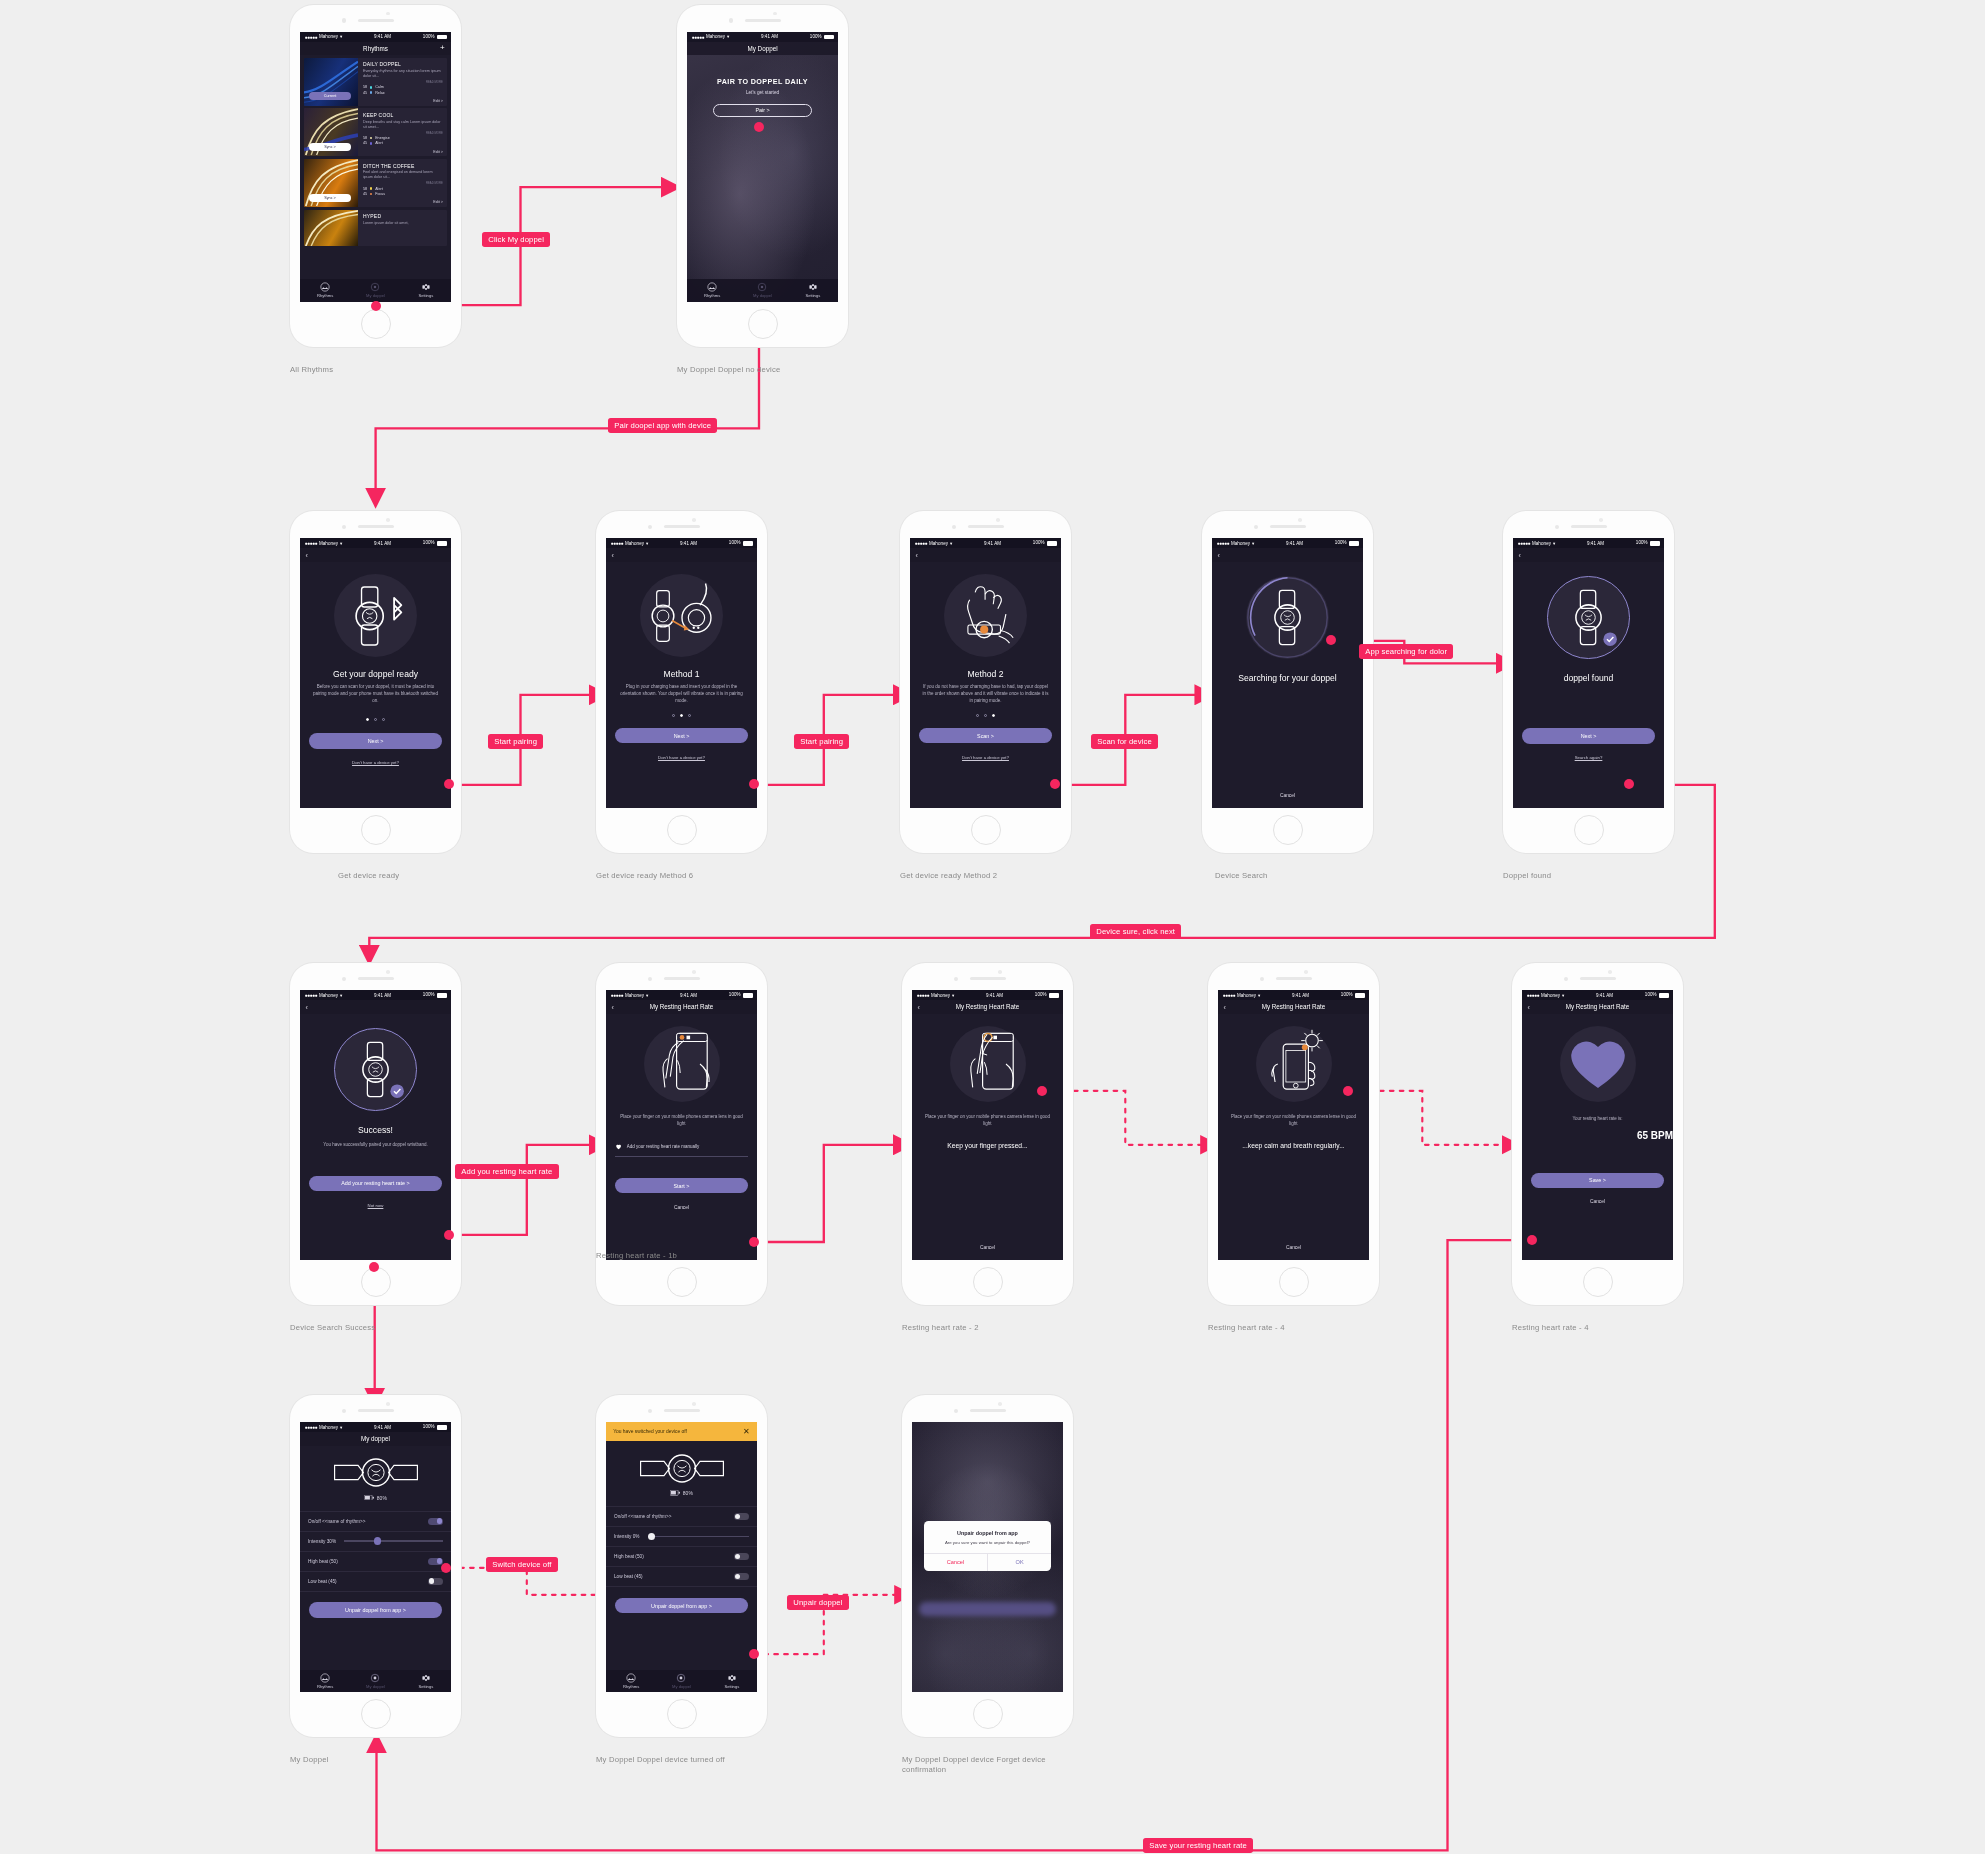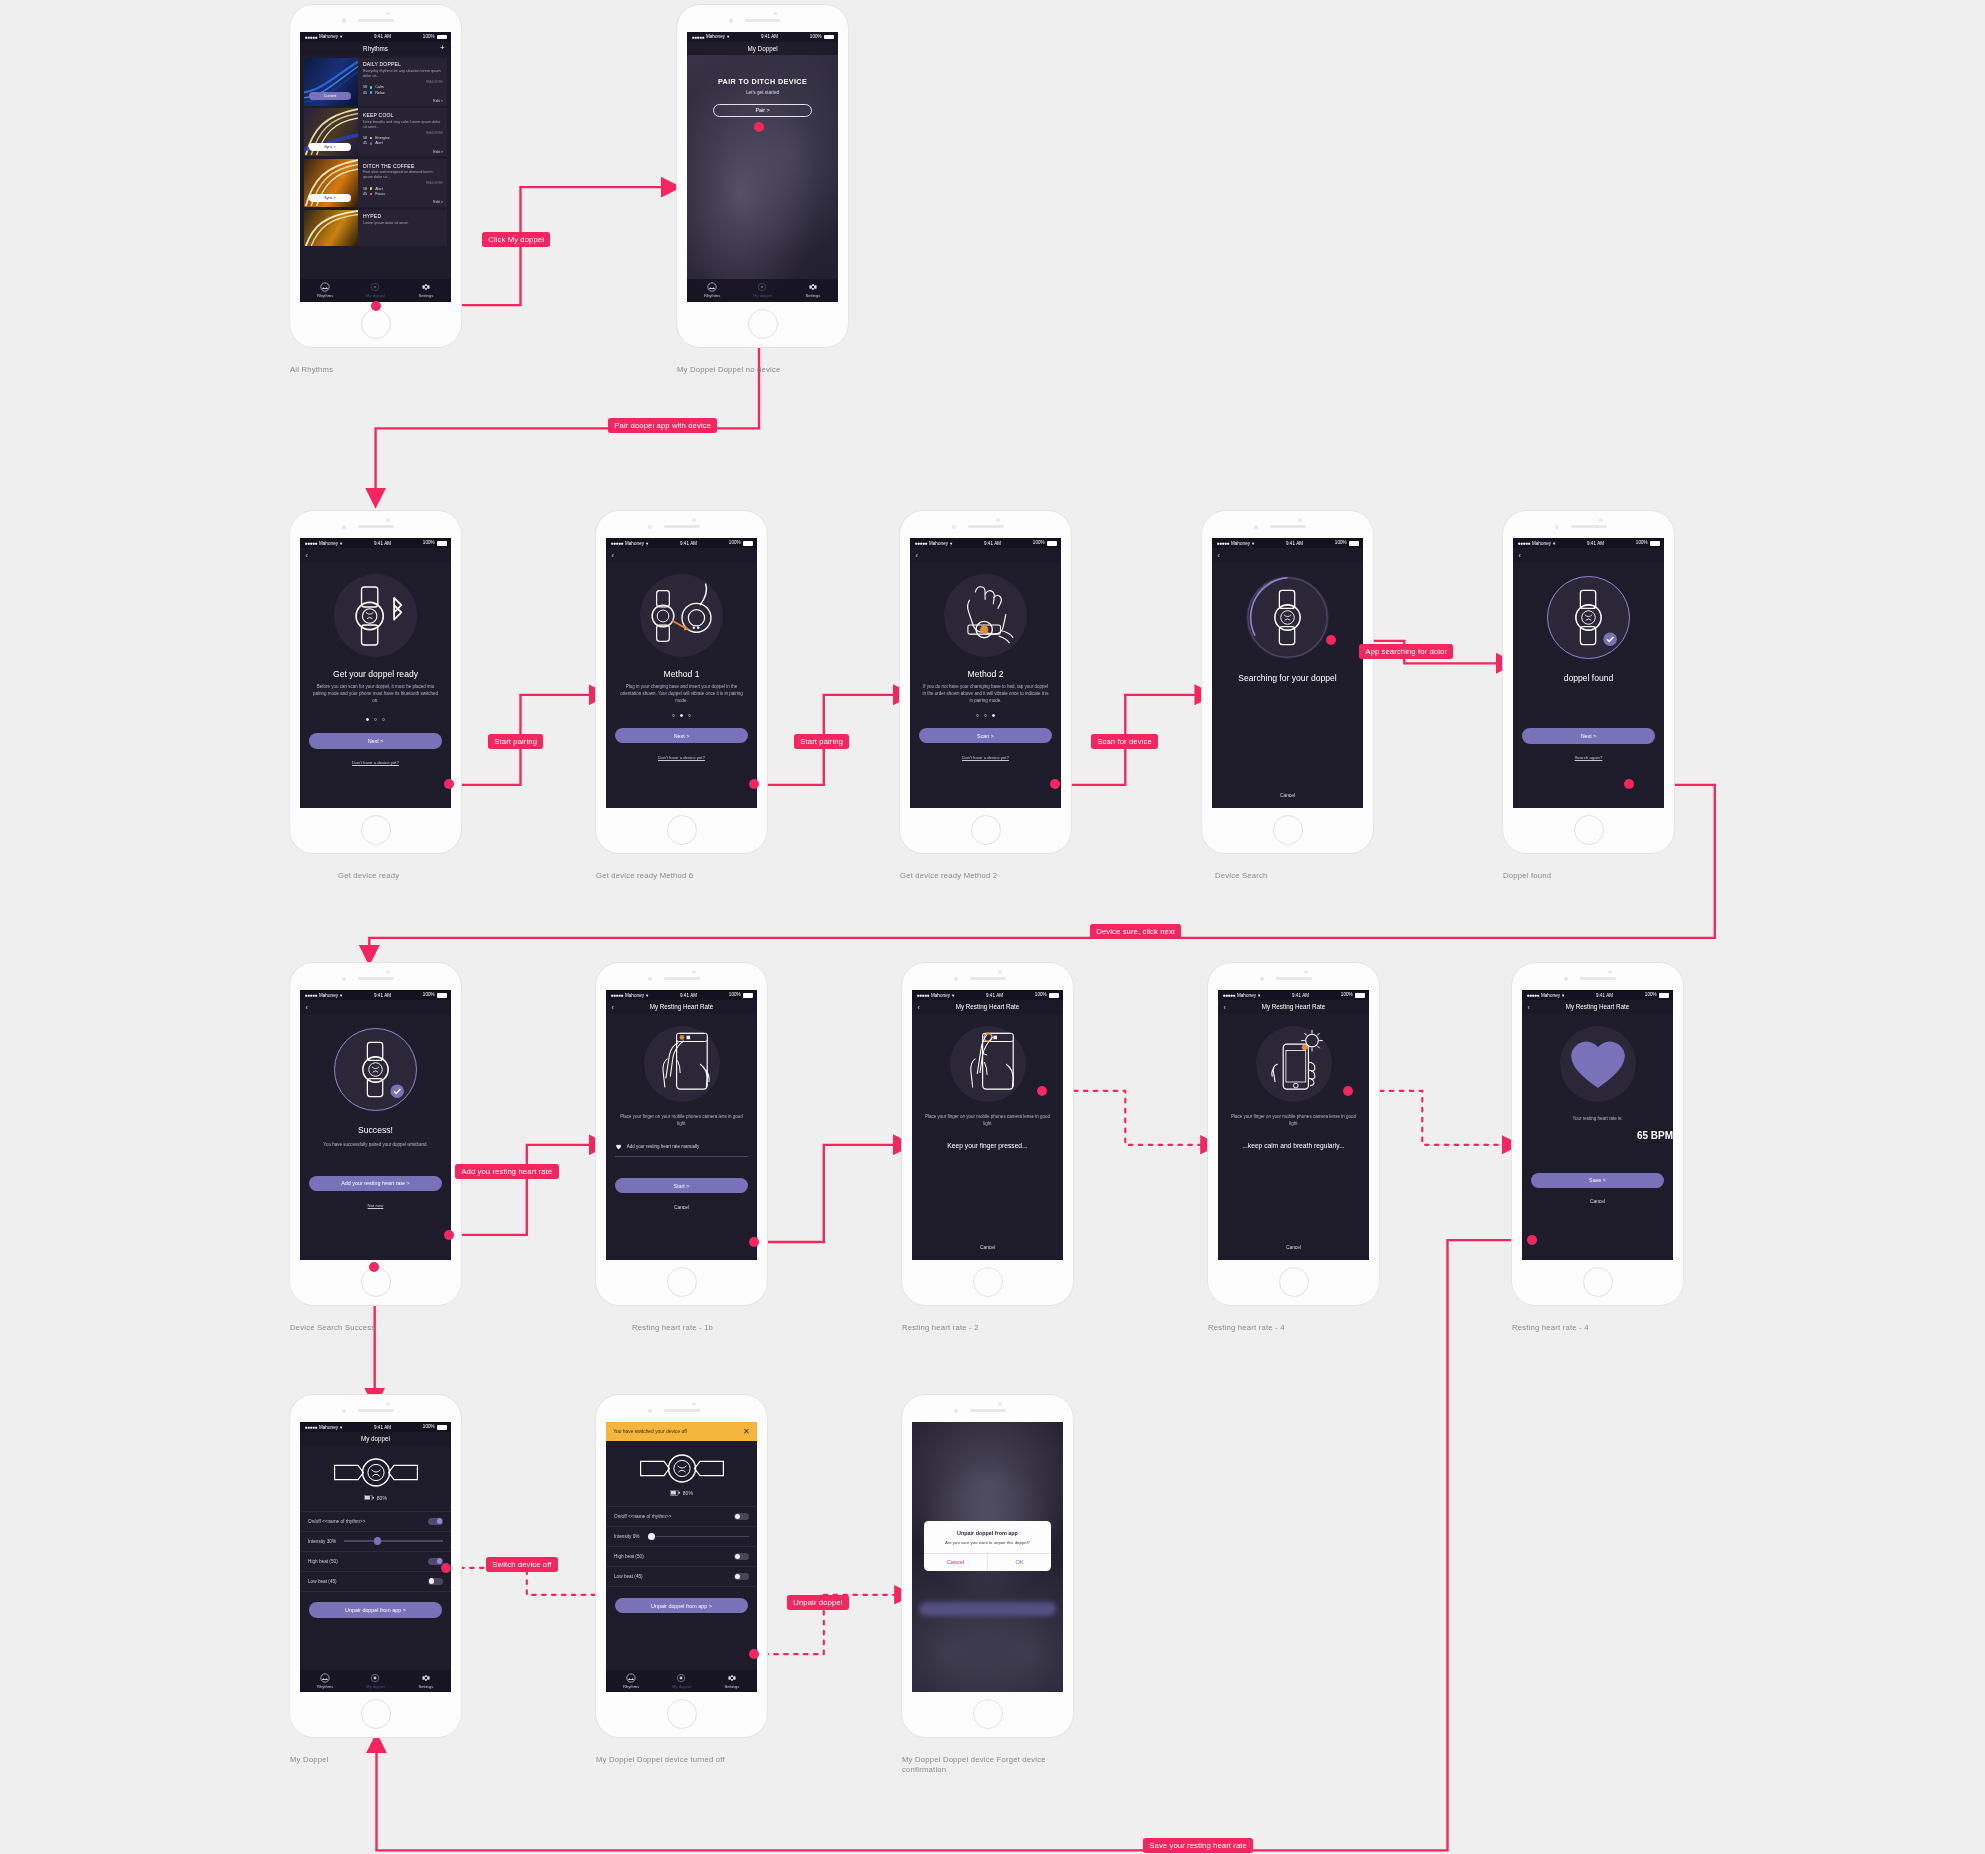--- a/index.html
+++ b/index.html
@@ -318,21 +318,21 @@
             <span>Mahoney</span>
             <span>▾</span>
           </span>
       <span>9:41 AM</span>
       <span><span>100%</span><i class="batt"></i></span>
     </div>
     <div class="nav" style="position:relative;background:rgba(27,24,39,.85)">
       <span>My Doppel</span>
     </div>
     <div style="position:relative; padding-top:21.6px;">
-      <div style="color:#fff;text-align:center;font-size:7.2px;letter-spacing:0.4px;font-weight:bold;">PAIR TO DITCH DEVICE</div>
+      <div style="color:#fff;text-align:center;font-size:7.2px;letter-spacing:0.4px;font-weight:bold;">PAIR TO DOPPEL DAILY</div>
       <div style="color:#ddd9e8;text-align:center;font-size:4.7px;margin-top:4.5px;">Let's get started</div>
       <div style="margin:9px auto 0;width:99px;height:12.6px;border:0.9px solid #e2dfec;border-radius:7.2px;display:flex;align-items:center;justify-content:center;color:#fff;font-size:5.4px;">Pair &gt;</div>
     </div>
     <div class="tabbar" style="background:rgba(23,20,35,.92)">
       <div class="tab">
         <svg width="10" height="10" viewBox="0 0 24 24">
               <circle cx="12" cy="12" r="10" fill="none" stroke="#dcdae6" stroke-width="1.6"></circle>
               <path d="M4 17 Q12 7 20 17" fill="#dcdae6"></path>
               <circle cx="12" cy="12" r="3" fill="#1b1827"></circle>
             </svg>
@@ -637,21 +637,21 @@
       <svg width="7.2" height="7.2" viewBox="0 0 24 24">
             <path fill="#fff" d="M12 21s-8-5.3-8-11a4.6 4.6 0 018-3 4.6 4.6 0 018 3c0 5.7-8 11-8 11z"></path>
           </svg>
       <span style="color:#d6d3e0;font-size:4.5px;">Add your resting heart rate manually</span>
     </div>
     <div class="btn-prim" style="margin:21.6px 9px 0;">Start &gt;</div>
     <div class="cancel-l" style="margin-top:11.7px;">Cancel</div>
   </div>
   <div class="home"></div>
 </div>
-<div class="caption" style="left:596px; top:1323px;padding-left:36px;">Resting heart rate - 1b</div>
+<div class="caption" style="left:596px; top:1251px;">Resting heart rate - 1b</div>
 
 <div class="phone" style="left:902px; top:963px;">
   <div class="sens"></div>
       <div class="cam"></div>
       <div class="spk"></div>
   <div class="screen">
     <div class="sb">
       <span class="l">
             <span class="dots">●●●●●</span>
             <span>Mahoney</span>

